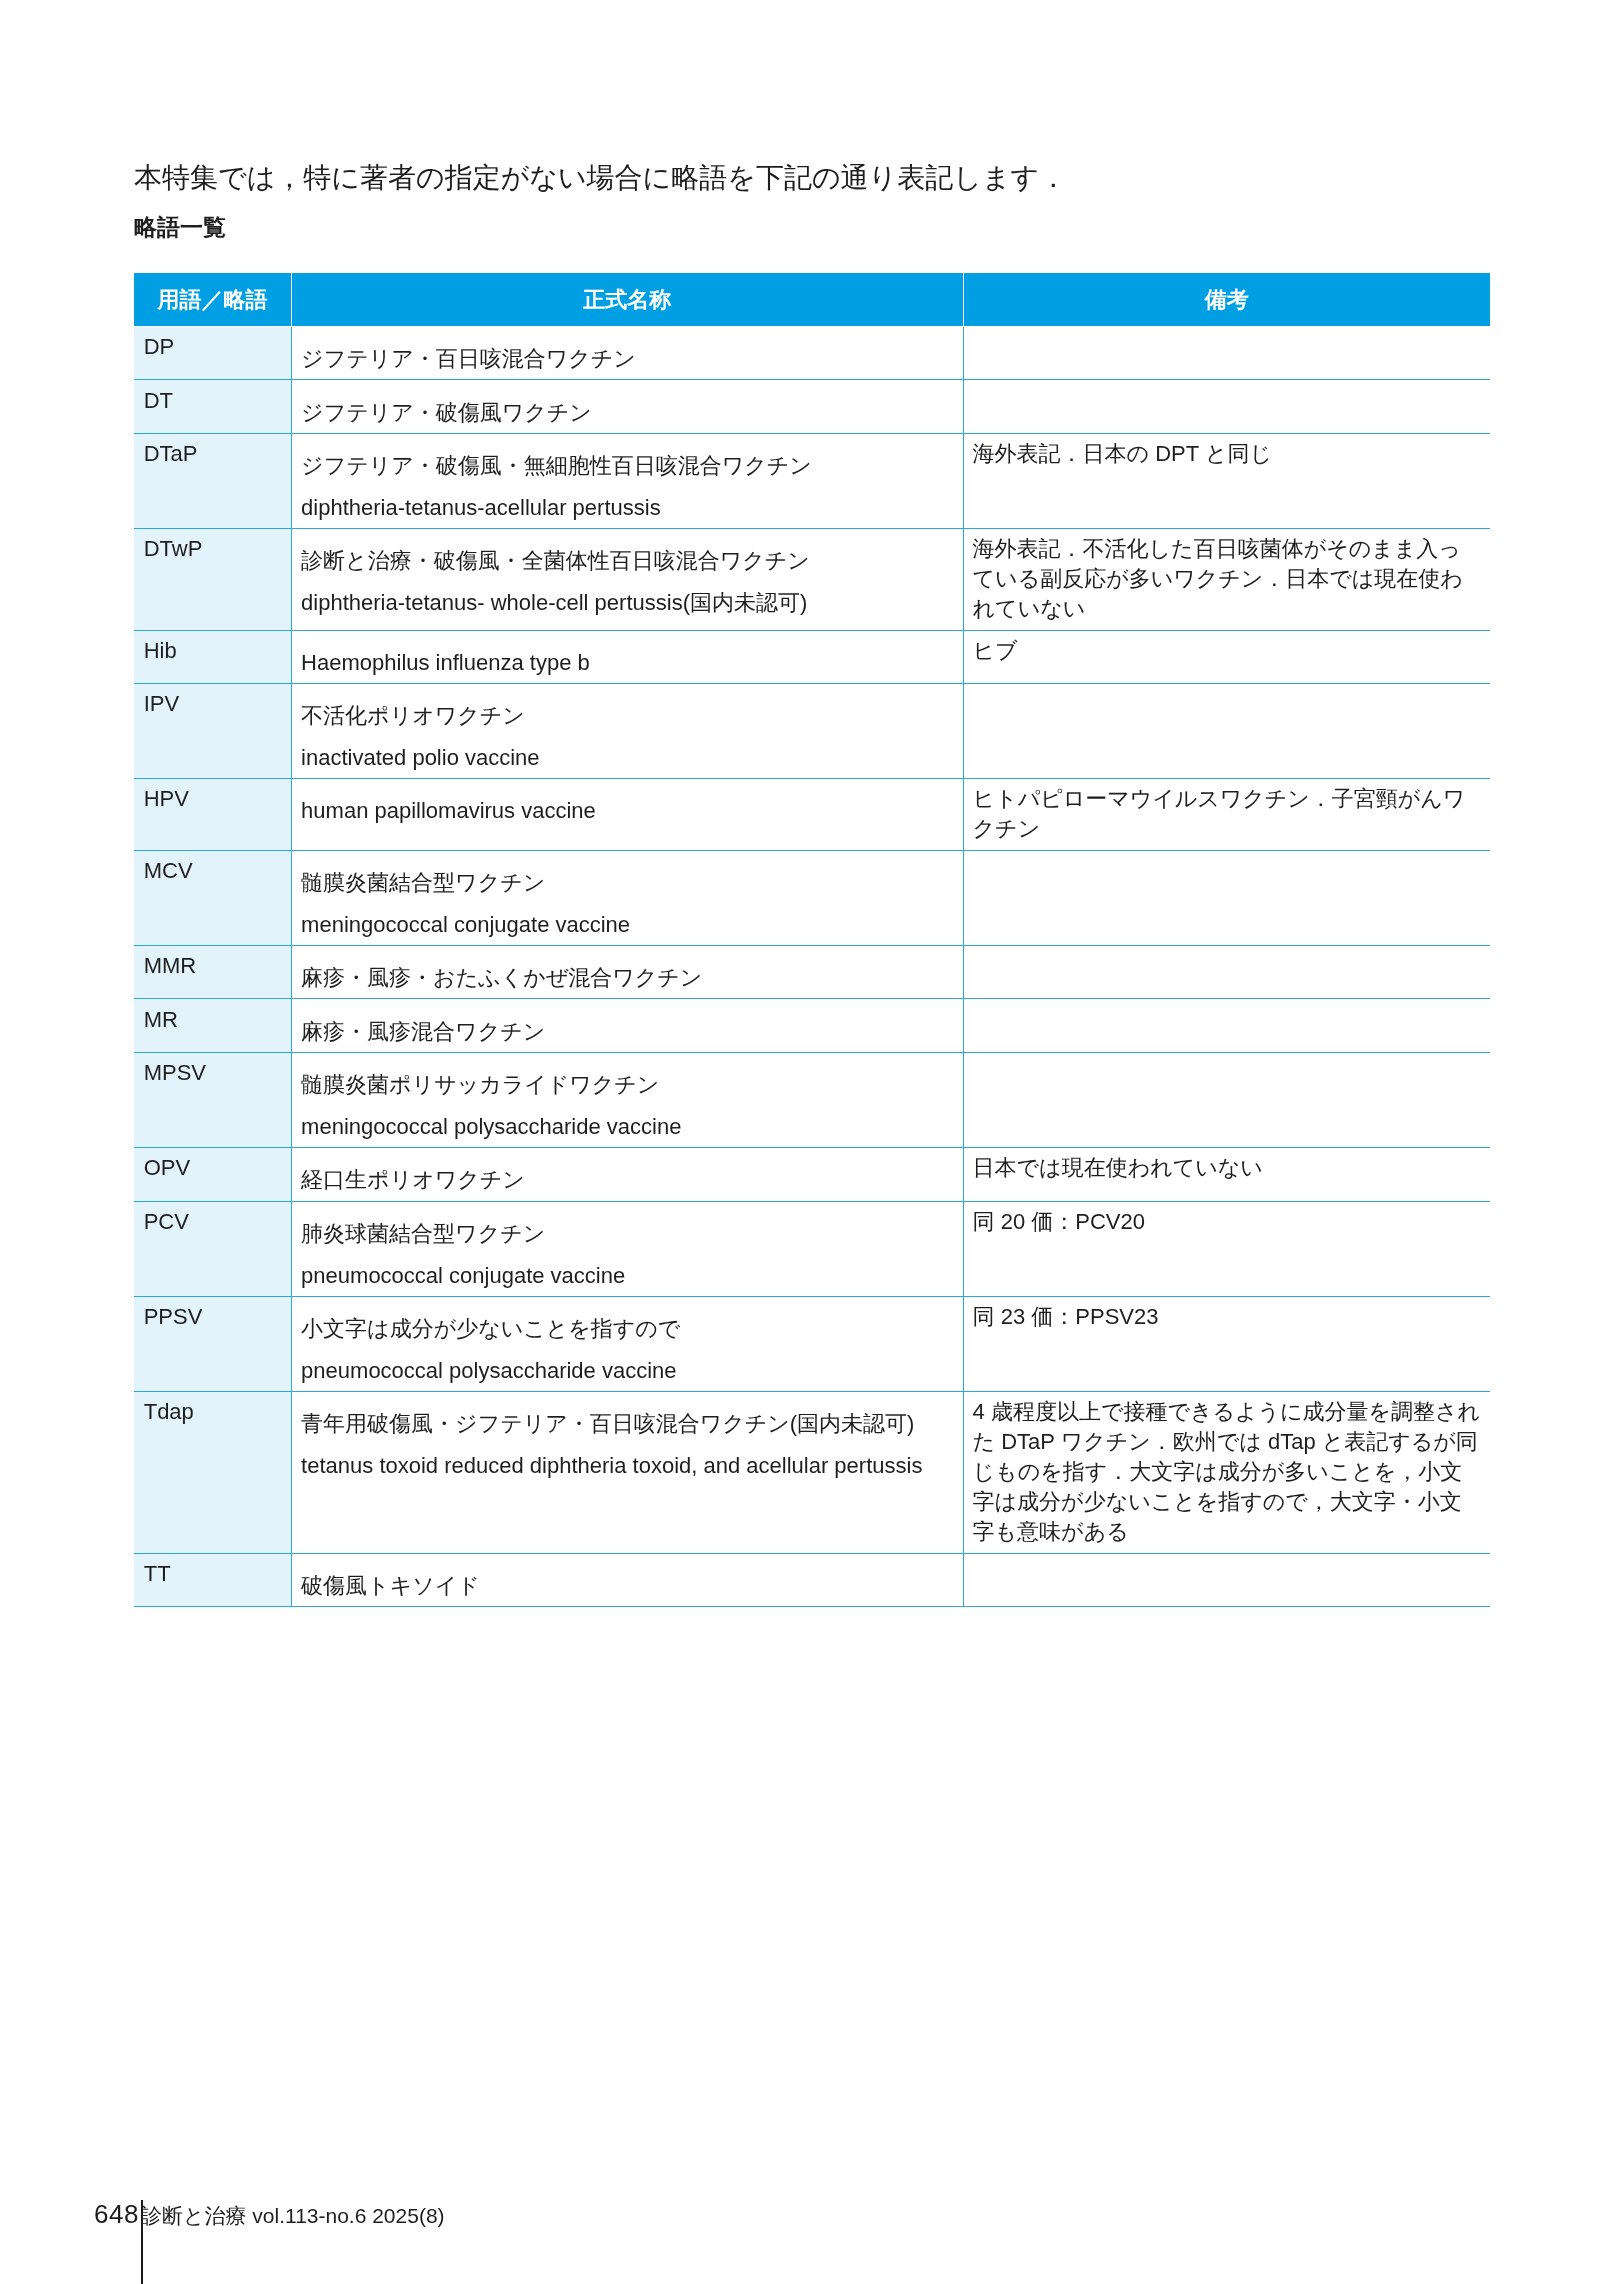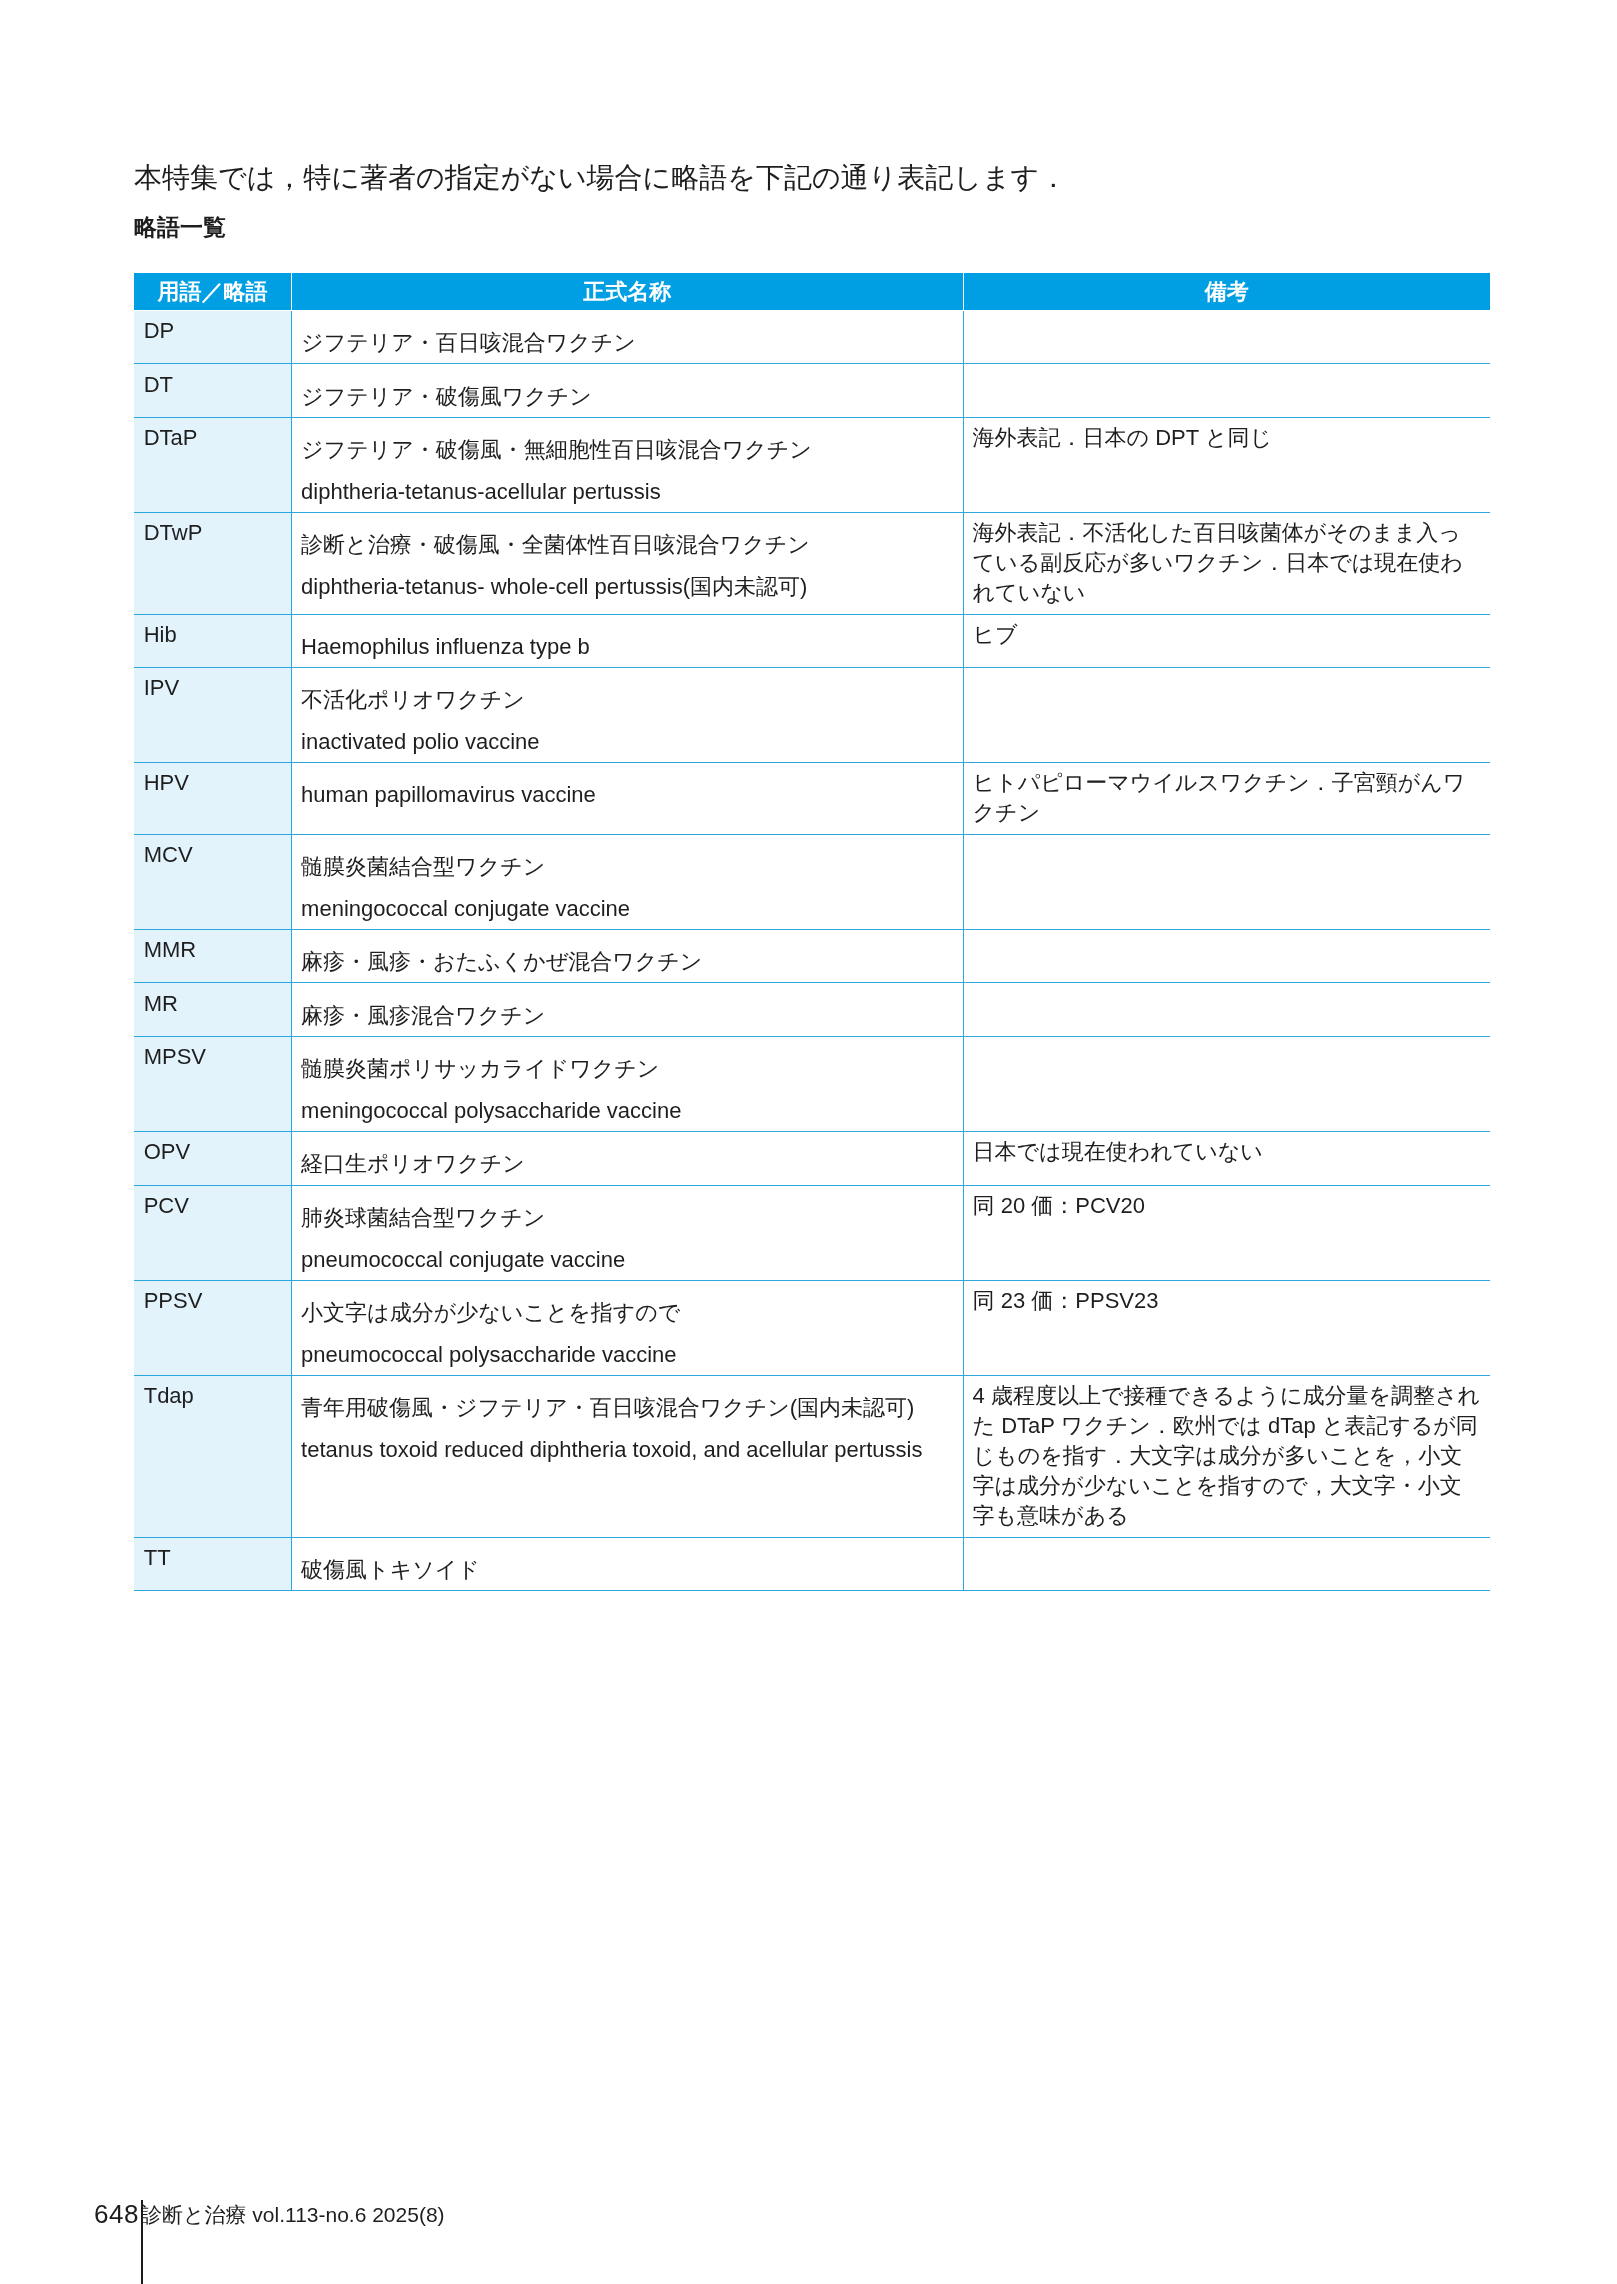--- a/index.html
+++ b/index.html
@@ -24,42 +24,42 @@
   table.abbr-table {
     border-collapse: separate; border-spacing: 0;
     table-layout: fixed; width: 1356px;
     margin-top: 30px;
     font-size: 22px;
   }
   thead th {
     background: var(--header-bg); color: #ffffff;
     font-weight: bold; font-size: 22px;
     height: 37px; text-align: center; vertical-align: middle;
-    padding: 0; border-bottom: 1.9px solid #ffffff;
+    padding: 8px; border-bottom: 1.9px solid #ffffff;
   }
   thead th.sep { border-right: 1.9px solid #ffffff; }
   tbody td {
     border-bottom: 1.3px solid var(--border);
     padding: 5.2px 9px;
     vertical-align: top;
     line-height: 30px;
     font-size: 22px;
   }
   tbody td.abbr {
     background: var(--abbr-bg);
     padding-left: 9.7px;
     border-right: 1.3px solid var(--border);
   }
   tbody td.name { border-right: 1.3px solid var(--border); }
   .line { white-space: normal; margin-top: 12px; }
   .en-italic { }
 
   .page-footer {
     position: absolute; left: 94px; top: 2199px;
-    display: flex; align-items: center;
+    display: flex; align-items: flex-end;
   }
   .page-number { font-size: 26px; width: 47px; letter-spacing: 0.6px; }
   .journal { font-size: 21px; }
   .footer-rule {
     position: absolute; left: 141px; top: 2200px;
     width: 1.9px; height: 84px; background: #1a1a1a;
   }
 </style>
 </head>
 <body>

